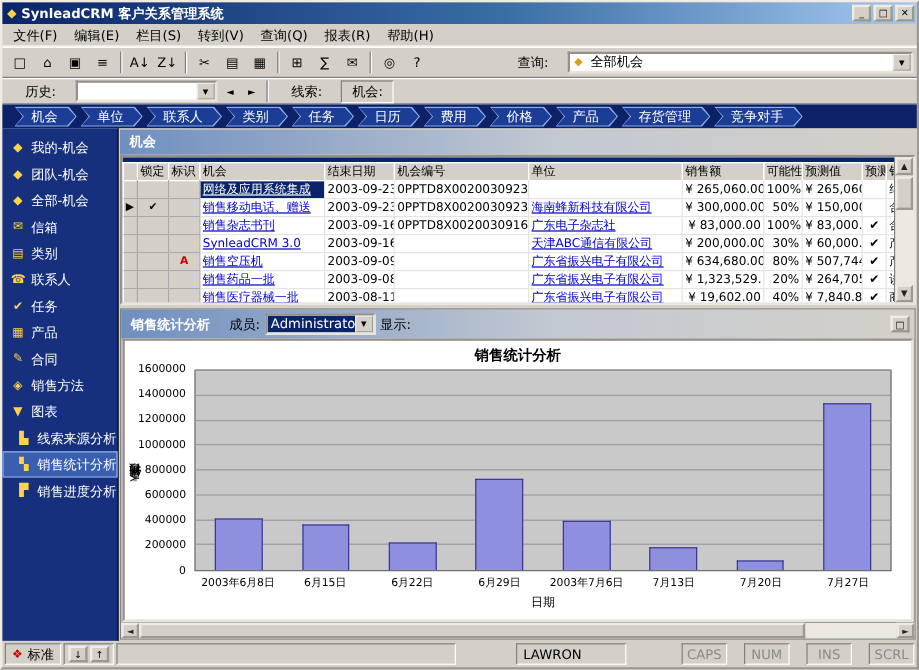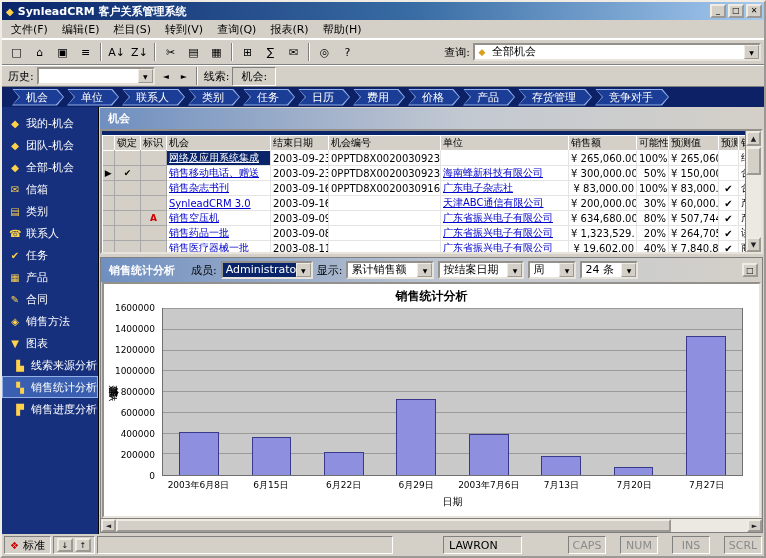--- a/index.html
+++ b/index.html
@@ -15,21 +15,21 @@
 
   
   .menubar { height: 19px; flex: none; display: flex; align-items: center; padding-left: 2px; box-shadow: inset 0 -1px 0 #fff; }
   .menu-item { padding: 2px 7px; white-space: nowrap; }
   .toolbar { display: flex; align-items: center; flex: none; box-shadow: inset 0 1px 0 #fff, inset 0 -1px 0 #808080; padding: 1px 3px; }
   .toolbar1 { height: 26px; }
   .toolbar2 { height: 22px; }
   .tool-btn { width: 23px; height: 20px; display: inline-flex; align-items: center; justify-content: center; font-size: 11px; background: #d4d0c8; border: 1px solid #d4d0c8; padding: 0; font-family: inherit; }
   .tool-btn.small { width: 18px; height: 17px; font-size: 8px; }
   .tb-sep { width: 2px; height: 18px; margin: 0 3px; border-left: 1px solid #808080; border-right: 1px solid #fff; }
-  .tb-label { margin: 0 3px; white-space: nowrap; }
+  .tb-label { margin: 0 16px; white-space: nowrap; }
   .combo { display: inline-flex; align-items: stretch; height: 18px; background: #fff; border: 2px inset #e8e4dc; overflow: hidden; }
   .combo .cval { padding: 0 3px; white-space: nowrap; overflow: hidden; flex: 1; line-height: 14px; font-size: 11px; }
   .combo .cval.hl { background: #0a246a; color: #fff; }
   .combo .cbtn { width: 15px; flex: none; background: #d4d0c8; border: 1px outset #f0ece4; font-size: 6px; display: flex; align-items: center; justify-content: center; color: #000; }
   .combo .cicon { width: 14px; flex: none; display: flex; align-items: center; justify-content: center; color: #d8a018; font-size: 9px; }
   .graybox { background: #d4d0c8; border: 1px solid; border-color: #808080 #fff #fff #808080; padding: 1px 8px; white-space: nowrap; }
 
   
   .tabstrip { height: 20px; flex: none; background: #0d2167; display: flex; align-items: center; gap: 3px; padding-left: 10px; }
   .tab { height: 17px; display: inline-block; background: #8fb0e8; clip-path: polygon(0 0, calc(100% - 7px) 0, 100% 50%, calc(100% - 7px) 100%, 0 100%, 7px 50%); padding: 1px; }
@@ -407,38 +407,20 @@
 
       <div class="chart-panel">
         <div class="chart-header">
           <span class="panel-caption">销售统计分析</span>
           <span class="hdr-label">成员:</span>
           <span class="combo" style="width:92px;">
             <span class="cval hl">Administrator</span>
             <span class="cbtn">▼</span>
           </span>
           <span class="hdr-label">显示:</span>
-          <span style="display:inline-flex;gap:4px;">
-              <span class="combo" style="width: 88px;">
-                <span class="cval">累计销售额</span>
-                <span class="cbtn">▼</span>
-              </span>
-              <span class="combo" style="width: 86px;">
-                <span class="cval">按结案日期</span>
-                <span class="cbtn">▼</span>
-              </span>
-              <span class="combo" style="width: 48px;">
-                <span class="cval">周</span>
-                <span class="cbtn">▼</span>
-              </span>
-              <span class="combo" style="width: 58px;">
-                <span class="cval">24 条</span>
-                <span class="cbtn">▼</span>
-              </span>
-            </span>
           <button class="chart-max-btn">□</button>
         </div>
 
         <div class="chart-area">
           <div class="chart-title">销售统计分析</div>
           <div class="ylab">累计销售额 ¥</div>
           <div class="yticks">
               <div class="ytick" style="bottom: 0%;">0</div>
               <div class="ytick" style="bottom: 12.5%;">200000</div>
               <div class="ytick" style="bottom: 25%;">400000</div>
@@ -515,21 +497,21 @@
   <div class="statusbar">
     <span class="sb-cell">
       <span class="sb-icon">❖</span>
       <span>标准</span>
     </span>
     <span class="sb-cell" style="padding:0 2px;">
         <button class="sb-btn">↓</button>
         <button class="sb-btn">↑</button>
       </span>
     <span class="sb-cell grow"></span>
-    <span class="sb-cell" style="width:79px;margin-left:48px;">LAWRON</span>
+    <span class="sb-cell" style="width:92px;margin-left:48px;">LAWRON</span>
     <span style="display:flex;gap:14px;margin-left:44px;">
         <span class="sb-cell ind">CAPS</span>
         <span class="sb-cell ind">NUM</span>
         <span class="sb-cell ind">INS</span>
         <span class="sb-cell ind">SCRL</span>
       </span>
   </div>
 
 </div>
 

